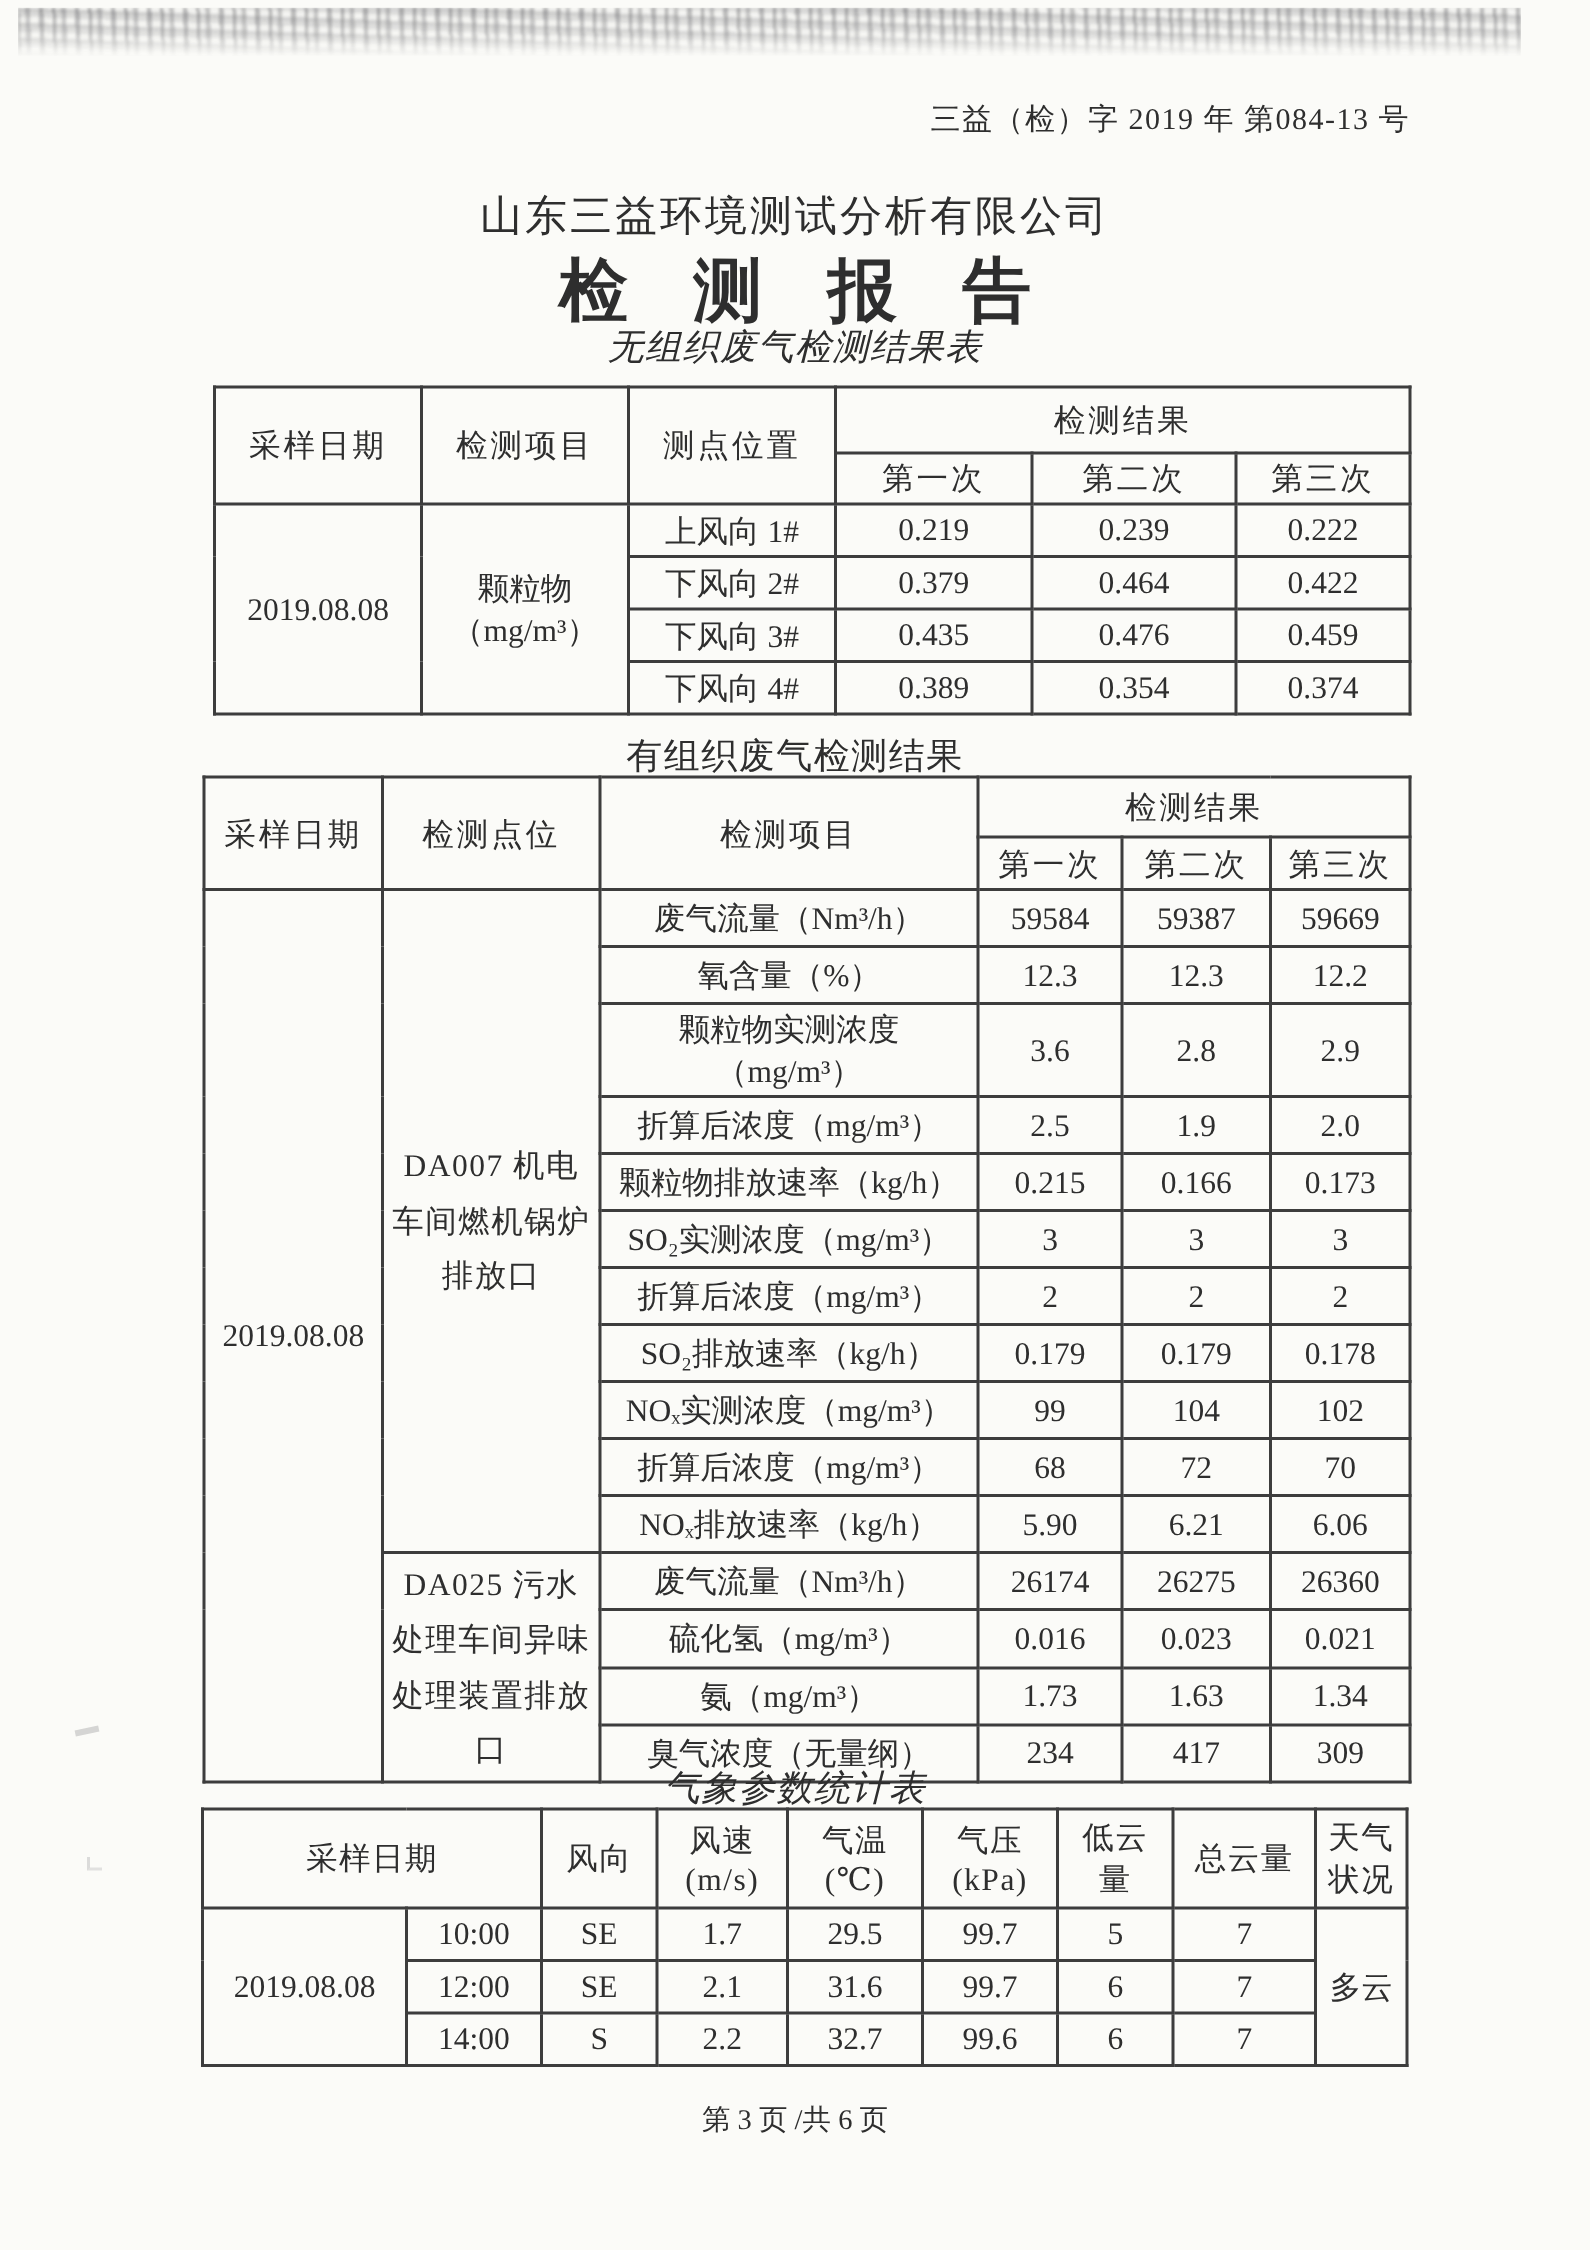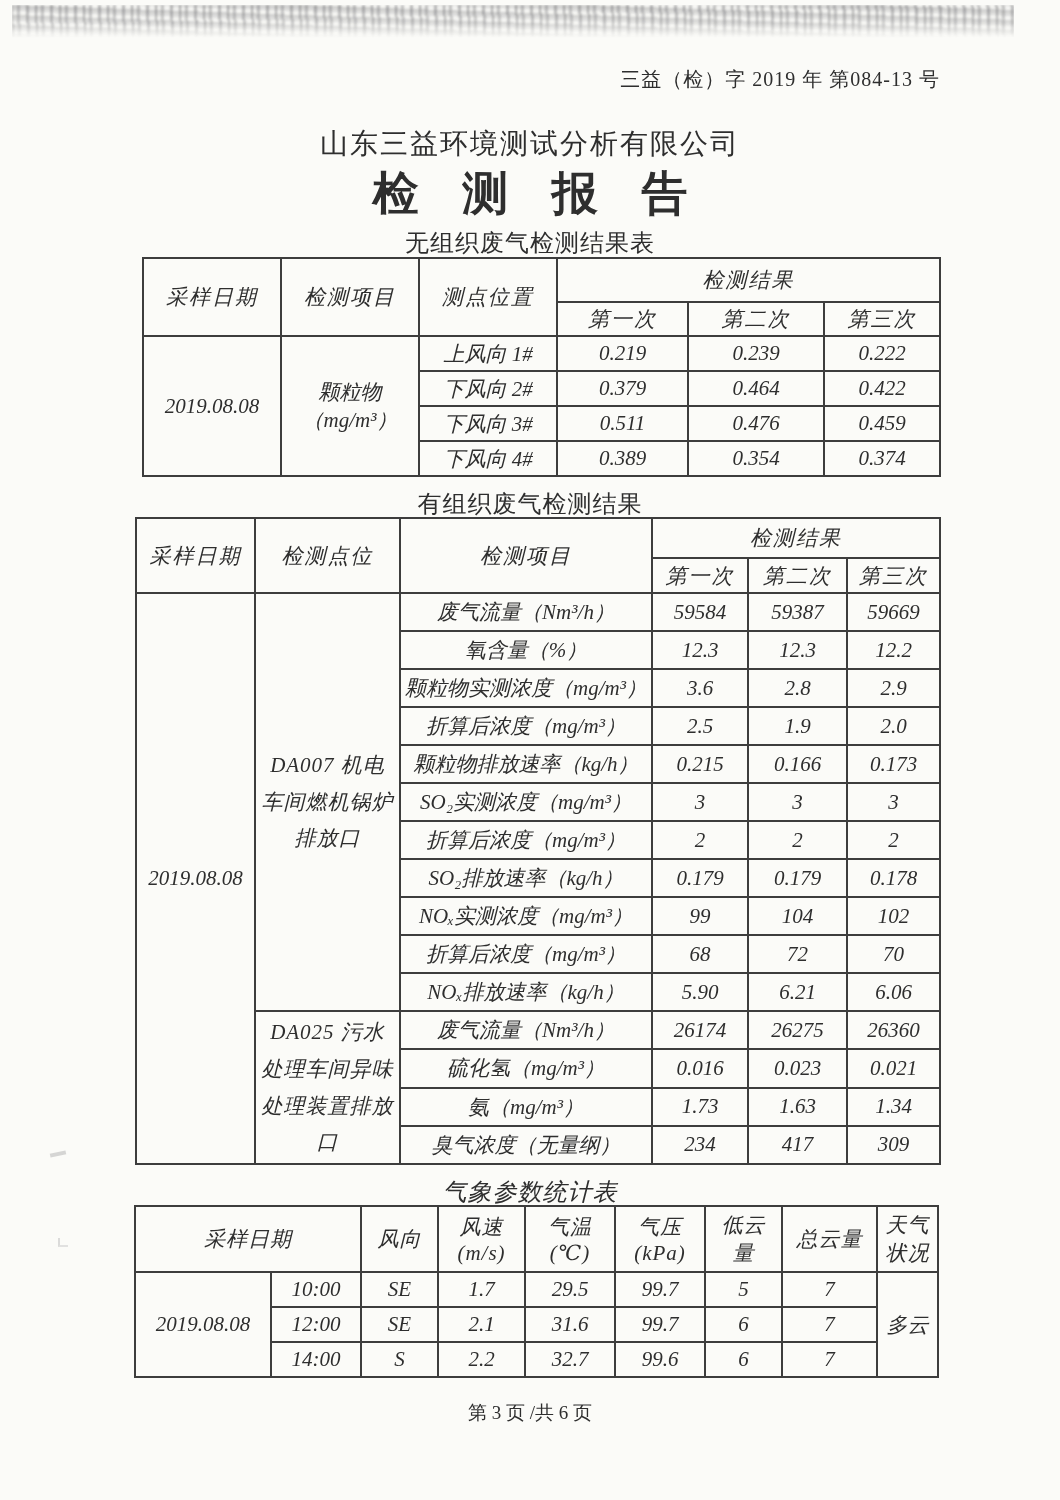--- a/index.html
+++ b/index.html
@@ -51,29 +51,28 @@
   .company-name {
     position:absolute; top:125px; left:0; width:100%;
     text-align:center; font-size:28px; letter-spacing:2px;
   }
   .report-title {
     position:absolute; top:163px; left:0; width:100%;
     text-align:center; font-size:46px; font-weight:bold;
     letter-spacing:.35em; text-indent:.35em;
   }
   .tbl-title { position:absolute; left:0; width:100%; text-align:center; font-size:24px; letter-spacing:1px; }
-  .t1-title { top:227px; }
+  .t1-title { top:215px;font-style:italic; }
   .t2-title { top:488px; }
   .t3-title { top:1176px;font-style:italic; }
 
   table.tbl {
     position:absolute;
     border-collapse:collapse; table-layout:fixed;
     font-size:21px;
-    font-style:italic;
   }
   .tbl th, .tbl td {
     border:2px solid #3d3d3d;
     text-align:center; vertical-align:middle;
     font-weight:normal;
     padding:2px 4px;
     overflow:hidden;
   }
   .tbl th { letter-spacing:2px; }
   .pre { white-space:pre-line; }
@@ -146,21 +145,21 @@
         <td>0.222</td>
       </tr>
       <tr>
         <td>下风向 2#</td>
         <td>0.379</td>
         <td>0.464</td>
         <td>0.422</td>
       </tr>
       <tr>
         <td>下风向 3#</td>
-        <td>0.511</td>
+        <td>0.435</td>
         <td>0.476</td>
         <td>0.459</td>
       </tr>
       <tr>
         <td>下风向 4#</td>
         <td>0.389</td>
         <td>0.354</td>
         <td>0.374</td>
       </tr>
     </tbody>

